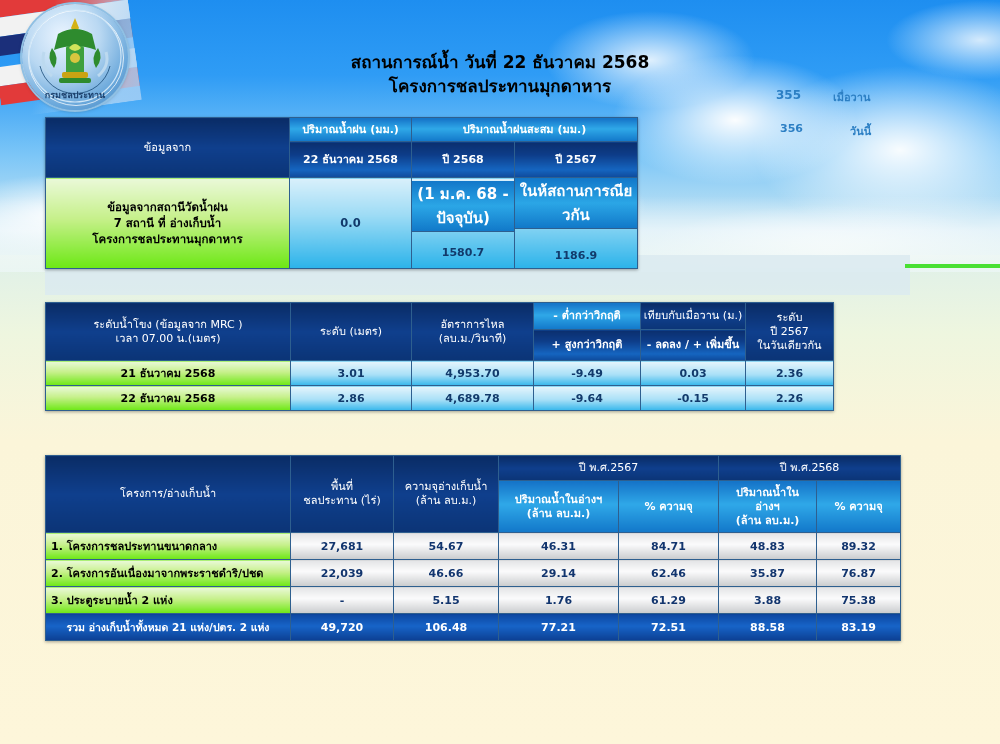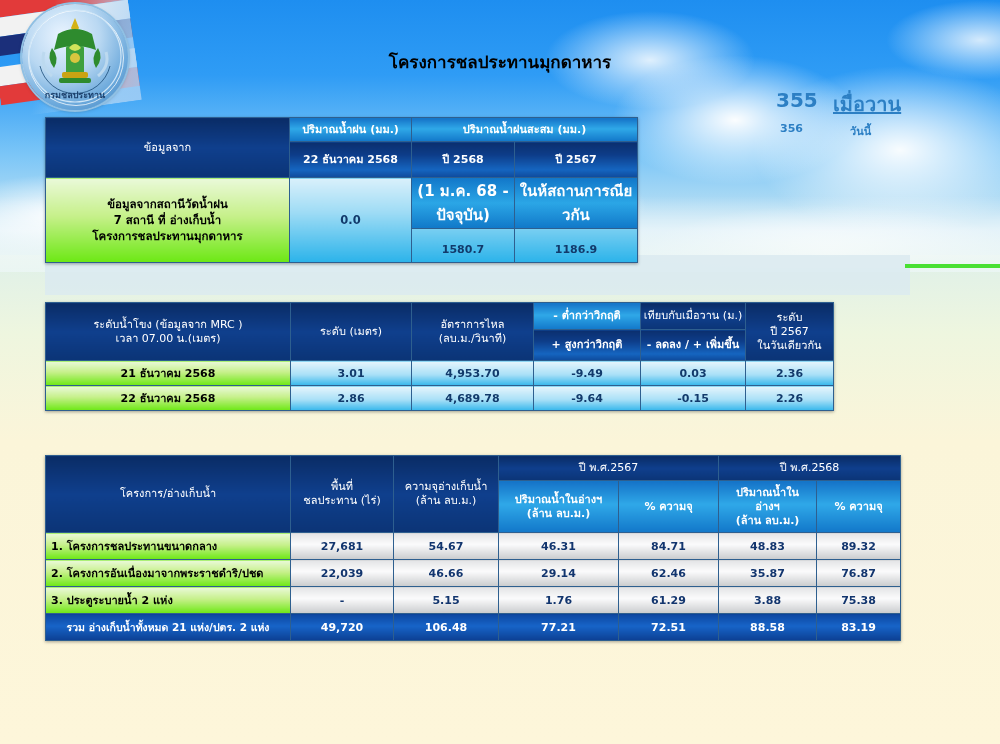--- a/index.html
+++ b/index.html
@@ -45,22 +45,22 @@
      border:1px solid rgba(255,255,255,.75);}
   .emblem svg{position:absolute;left:0;top:0;}
   
   .greenline{position:absolute;left:905px;top:264px;width:95px;height:4px;background:#49e033;}
   .panel-strip{position:absolute;left:45px;top:255px;width:865px;height:40px;background:#dbeaf0;opacity:.85;}
   
   #title{position:absolute;left:0;top:50px;width:1000px;text-align:center;}
   #title .l1,#title .l2{color:#000;font-weight:bold;font-size:17px;line-height:24px;}
   #title .l2{padding-left:0;}
   .cornernum{position:absolute;color:#2c7fc4;font-weight:bold;}
-  .cn-355{left:776px;top:88px;font-size:20px;}
-  .cn-yest{left:833px;top:88px;font-size:20px;text-decoration:underline;}
+  .cn-355{left:776px;top:88px;font-size:12px;}
+  .cn-yest{left:833px;top:88px;font-size:11px;}
   .cn-356{left:780px;top:122px;font-size:11px;}
   .cn-today{left:850px;top:122px;font-size:11px;}
   
   .tbl{position:absolute;border-collapse:collapse;table-layout:fixed;
        font-size:11px;box-shadow:0 1px 3px rgba(0,0,0,.35);}
   .tbl td,.tbl th{border:1px solid #2e5f8f;padding:0;text-align:center;vertical-align:middle;}
   .hd{background:linear-gradient(180deg,#0b2f6e 0%,#0d3c88 35%,#1565c0 78%,#0e4a9b 100%);
       color:#fff;font-weight:bold;}
   .hd-a{background:linear-gradient(180deg,#0a2c66 0%,#0f3f8d 50%,#0b3476 100%);color:#fff;font-weight:normal;}
   .hd-b{background:linear-gradient(180deg,#1573c8 0%,#2fa8e8 45%,#1277c9 100%);color:#fff;font-weight:bold;}
@@ -128,20 +128,21 @@
     <path d="M30 44 q-6 10 2 20 q6 -10 -2 -20Z" fill="#2e8b2e"></path>
     <path d="M76 44 q6 10 -2 20 q-6 -10 2 -20Z" fill="#2e8b2e"></path>
     <path d="M22 48 q-4 14 8 24" fill="none" stroke="#bcd9ef" stroke-width="3"></path>
     <path d="M84 48 q4 14 -8 24" fill="none" stroke="#bcd9ef" stroke-width="3"></path>
     <path d="M18 62 a36 36 0 0 0 70 0" fill="none" stroke="#1b4b77" stroke-width="0.8"></path>
     <text x="53" y="94" font-size="9" fill="#1b3f6b" text-anchor="middle" font-family="'DejaVu Sans',sans-serif" font-weight="bold">กรมชลประทาน</text>
   </svg>
 </div>
 
 <div id="title">
+  <div class="l1">สถานการณ์น้ำ วันที่  22 ธันวาคม 2568</div>
   <div class="l2">โครงการชลประทานมุกดาหาร</div>
 </div>
 
 <div class="cornernum cn-355">355</div>
 <div class="cornernum cn-yest">เมื่อวาน</div>
 <div class="cornernum cn-356">356</div>
 <div class="cornernum cn-today">วันนี้</div>
 
 <table class="tbl" id="t1">
   <colgroup>
@@ -167,21 +168,21 @@
       <div>7 สถานี ที่ อ่างเก็บน้ำ</div>
       <div>โครงการชลประทานมุกดาหาร</div>
     </td>
     <td class="cyan bigval">0.0</td>
     <td class="cyan" style="padding:0">
       <span class="subcap">(1 ม.ค. 68 - ปัจจุบัน)</span>
       <span style="display:block;padding:14px 0 6px">1580.7</span>
     </td>
     <td class="cyan" style="padding:0">
       <span class="subcap">ในห้สถานการณียวกัน</span>
-      <span style="display:block;padding:14px 0 6px">1186.9</span>
+      <span style="display:block;padding:20px 0 6px">1186.9</span>
     </td>
   </tr>
 </tbody>
   </table>
 
 <table class="tbl" id="t2">
   <colgroup>
       <col class="c0">
       <col class="c1">
       <col class="c2">

